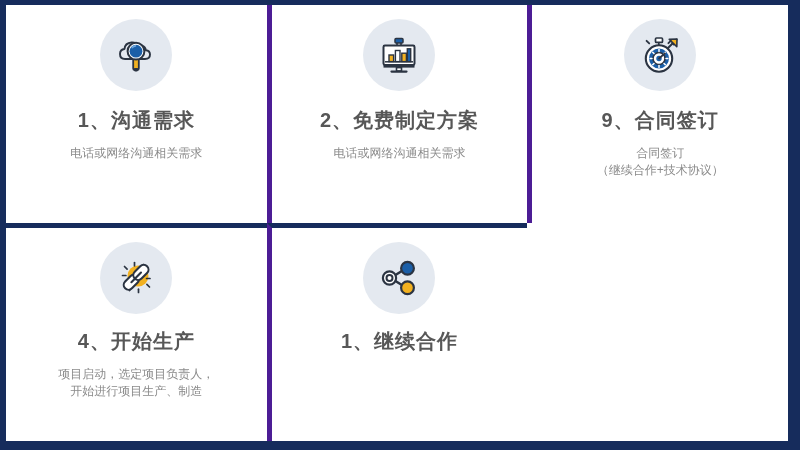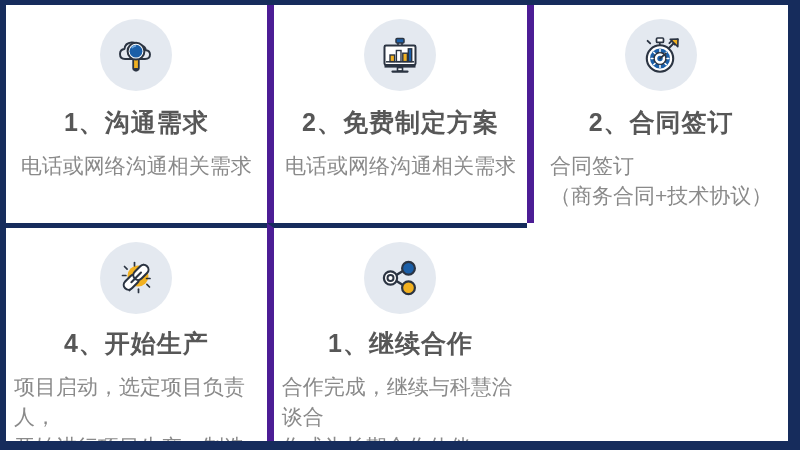--- a/index.html
+++ b/index.html
@@ -47,50 +47,51 @@
     display: flex;
     flex-direction: column;
     align-items: center;
     justify-content: flex-start;
     background: #ffffff;
     box-sizing: border-box;
     padding-top: 14px;
     overflow: hidden;
   }
   
-  .cell.c2, .cell.c3, .cell.c5, .cell.c6 { border-left: 7px solid #4c1d95; }
+  .cell.c2, .cell.c3, .cell.c5, .cell.c6 { border-left: 5px solid #4c1d95; }
   .cell.c4, .cell.c5, .cell.c6 { border-top: 5px solid #162c5c; }
 
   .icon-wrap {
     width: 72px;
     height: 72px;
     border-radius: 50%;
     background: #e4e9f0;
     display: flex;
     align-items: center;
     justify-content: center;
     flex: none;
   }
   .icon-wrap svg { display: block; }
 
   .card-title {
     margin-top: 18px;
-    font-size: 25px;
+    font-size: 20px;
     font-weight: bold;
     color: #575757;
     letter-spacing: 1px;
     line-height: 1.1;
     text-align: center;
     white-space: nowrap;
   }
   .card-desc {
     margin-top: 14px;
-    font-size: 21px;
+    font-size: 12px;
     color: #8a8a8a;
     line-height: 1.45;
+    text-align: center;
     padding: 0 8px;
     white-space: pre-line;
   }
   .cell.row2 .card-title { margin-top: 16px; }
   .cell.row2 .card-desc { }
 </style>
 </head>
 <body>
 
 <div id="stage">
@@ -156,23 +157,23 @@
             <path d="M14.1 27.5 h1.9"></path>
               <path d="M30 27.5 h1.9"></path>
             <path d="M16.7 21.2 l1.3 1.3"></path>
               <path d="M28 32.5 l1.3 1.3"></path>
             <path d="M29.3 21.2 l-1.3 1.3"></path>
               <path d="M18 32.5 l-1.3 1.3"></path>
           </g>
           <path d="M23 27.5 L28.8 22.3" stroke="#2b3442" stroke-width="1.8" stroke-linecap="round"></path>
         </svg>
       </div>
-      <div class="card-title">2、合同签订</div>
+      <div class="card-title">9、合同签订</div>
       <div class="card-desc">合同签订
-（商务合同+技术协议）</div>
+（继续合作+技术协议）</div>
     </div>
 
     <div class="cell c4 row2">
       <div class="icon-wrap">
         <svg width="48" height="48" viewBox="0 0 48 48">
           <circle cx="26" cy="22" r="10.5" fill="#f2b120"></circle>
           <g stroke="#2b3442" stroke-width="1.7" stroke-linecap="round">
             <path d="M12.5 12.5 l2.6 2.6"></path>
             <path d="M10.5 21.5 h3.4"></path>
             <path d="M13.2 30.4 l2.5 -2.5"></path>
@@ -200,18 +201,16 @@
       <div class="icon-wrap">
         <svg width="48" height="48" viewBox="0 0 48 48">
           <path d="M15.5 24 L31 14.5 M15.5 24 L31 33.5" stroke="#2b3442" stroke-width="2.6" stroke-linecap="round"></path>
           <circle cx="14.5" cy="24" r="6.6" fill="#ffffff" stroke="#2b3442" stroke-width="2.2"></circle>
           <circle cx="14.5" cy="24" r="3" fill="#ffffff" stroke="#2b3442" stroke-width="2"></circle>
           <circle cx="32.5" cy="14.2" r="6.4" fill="#1b5fa8" stroke="#2b3442" stroke-width="2.2"></circle>
           <circle cx="32.5" cy="33.8" r="6.4" fill="#f2b120" stroke="#2b3442" stroke-width="2.2"></circle>
         </svg>
       </div>
       <div class="card-title">1、继续合作</div>
-      <div class="card-desc">合作完成，继续与科慧洽谈合
-作成为长期合作伙伴</div>
     </div>
 
   </div>
 </div>
 
 </body></html>

